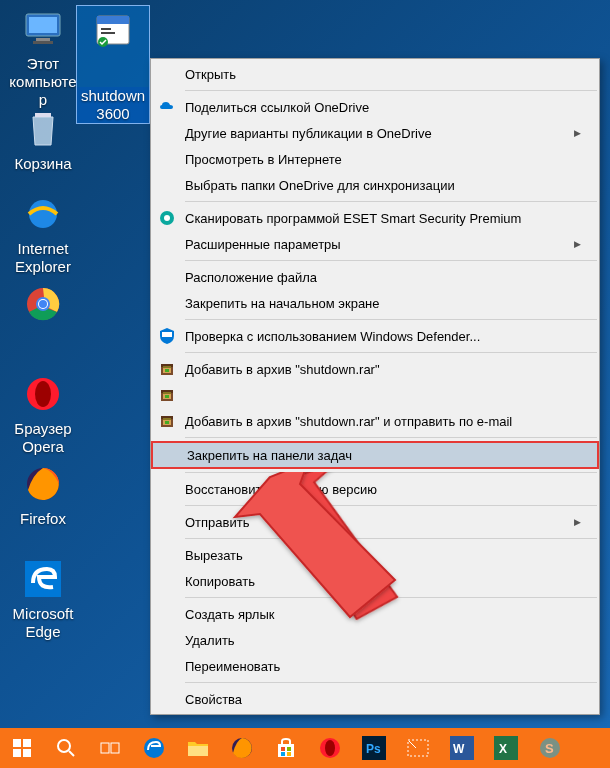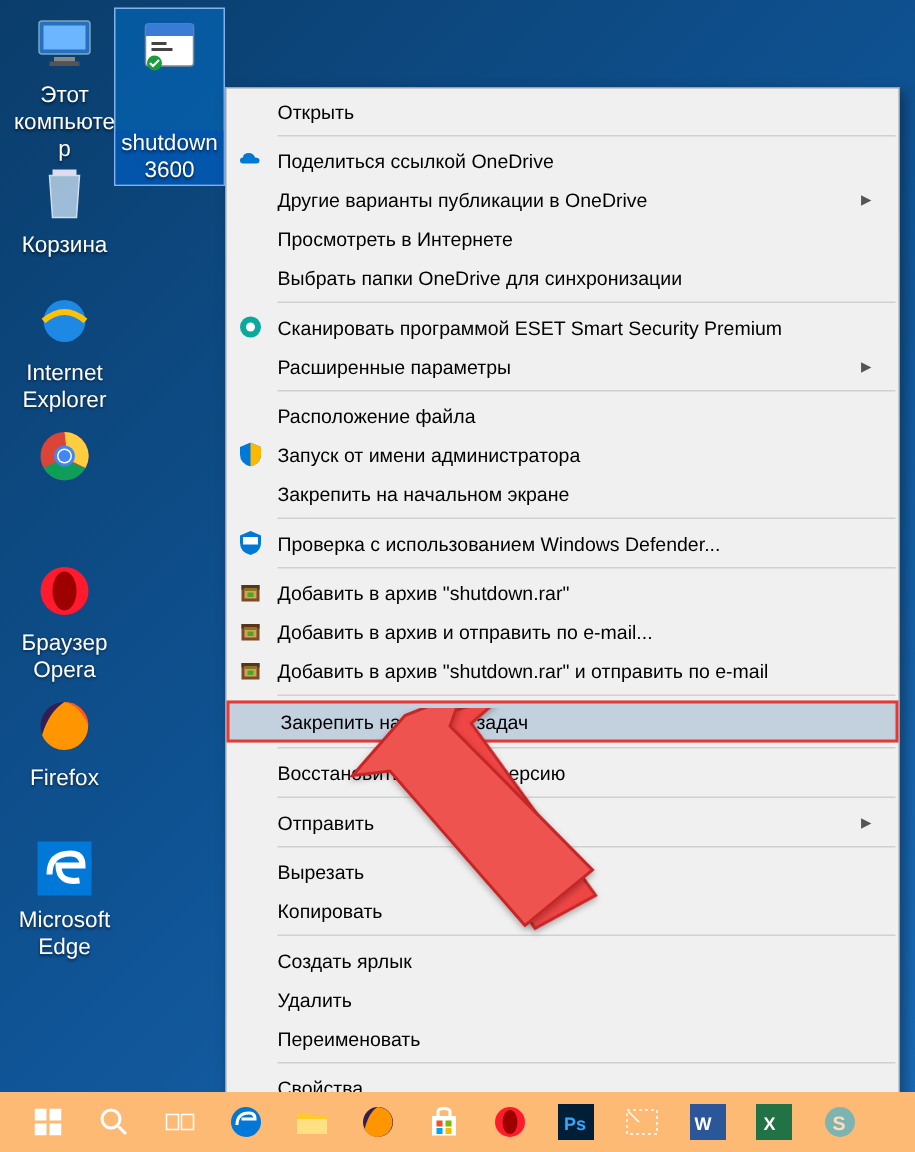--- a/index.html
+++ b/index.html
@@ -14,21 +14,21 @@
 .desktop-icon.selected { background: rgba(0,120,215,.45); border: 1px solid rgba(160,200,255,.8); }
 .desktop-icon.selected .lbl { background: rgba(0,80,180,.5); margin-top: 33px; }
 
 .ctx { position: absolute; left: 150px; top: 58px; width: 450px; background: #f0f0f0; border: 1px solid #a0a0a0; box-shadow: 3px 3px 8px rgba(0,0,0,.35); font-size: 13px; color: #000; padding: 2px 0; }
 .ctx-row { height: 26px; display: flex; align-items: center; padding-left: 34px; padding-right: 18px; position: relative; cursor: pointer; white-space: nowrap; }
 .ctx-row.highlighted { background: #c3d1de; border: 2px solid #e53935; height: 28px; }
 .ctx-row .mi { position: absolute; left: 6px; width: 20px; height: 20px; display: flex; align-items: center; justify-content: center; }
 .ctx-row .arrow { margin-left: auto; color: #555; }
 .ctx-sep { height: 1px; background: #d0d0d0; margin: 3px 2px 3px 34px; }
 
-.taskbar { position: absolute; left: 0; right: 0; bottom: 0; height: 40px; background: #fdba74; display: flex; align-items: center; padding-left: 10px; }
+.taskbar { position: absolute; left: 0; right: 0; bottom: 0; height: 40px; background: #f97316; display: flex; align-items: center; padding-left: 0; }
 .tb-btn { width: 44px; height: 40px; display: flex; align-items: center; justify-content: center; cursor: pointer; }
 
 .arrow-anno { position: absolute; pointer-events: none; }
 
 svg { display: block; }
 </style>
 </head>
 <body>
 
 <div class="desktop">
@@ -158,29 +158,20 @@
       </div>
       <div class="ctx-row">
         <span>Расширенные параметры</span>
         <span class="arrow" style="font-size: 9px;">▶</span>
       </div>
       <div class="ctx-sep"></div>
       <div class="ctx-row">
         <span>Расположение файла</span>
       </div>
       <div class="ctx-row">
-        <span class="mi">
-          <svg width="14" height="16">
-            <path d="M7 0 L14 3 L14 8 Q14 14 7 16 Q0 14 0 8 L0 3 Z" fill="#0078d7"></path>
-            <path d="M7 0 L14 3 L14 8 Q14 14 7 16 L7 0" fill="#ffb900"></path>
-          </svg>
-        </span>
-        <span>Запуск от имени администратора</span>
-      </div>
-      <div class="ctx-row">
         <span>Закрепить на начальном экране</span>
       </div>
       <div class="ctx-sep"></div>
       <div class="ctx-row">
         <span class="mi">
           <svg width="14" height="16">
             <path d="M7 0 L14 3 L14 8 Q14 14 7 16 Q0 14 0 8 L0 3 Z" fill="#0078d7"></path>
             <rect x="2" y="4" width="10" height="5" fill="#fff"></rect>
           </svg>
         </span>
@@ -202,21 +193,20 @@
       <div class="ctx-row">
         <span class="mi">
           <svg width="16" height="16">
             <rect x="2" y="3" width="12" height="11" fill="#7b4b2a"></rect>
             <rect x="2" y="3" width="12" height="3" fill="#5a3319"></rect>
             <rect x="4" y="5" width="8" height="7" fill="#d4a256"></rect>
             <rect x="4" y="5" width="8" height="2" fill="#872"></rect>
             <rect x="6" y="8" width="4" height="3" fill="#4a2"></rect>
           </svg>
         </span>
-        <span>Добавить в архив и отправить по e-mail...</span>
       </div>
       <div class="ctx-row">
         <span class="mi">
           <svg width="16" height="16">
             <rect x="2" y="3" width="12" height="11" fill="#7b4b2a"></rect>
             <rect x="2" y="3" width="12" height="3" fill="#5a3319"></rect>
             <rect x="4" y="5" width="8" height="7" fill="#d4a256"></rect>
             <rect x="4" y="5" width="8" height="2" fill="#872"></rect>
             <rect x="6" y="8" width="4" height="3" fill="#4a2"></rect>
           </svg>

